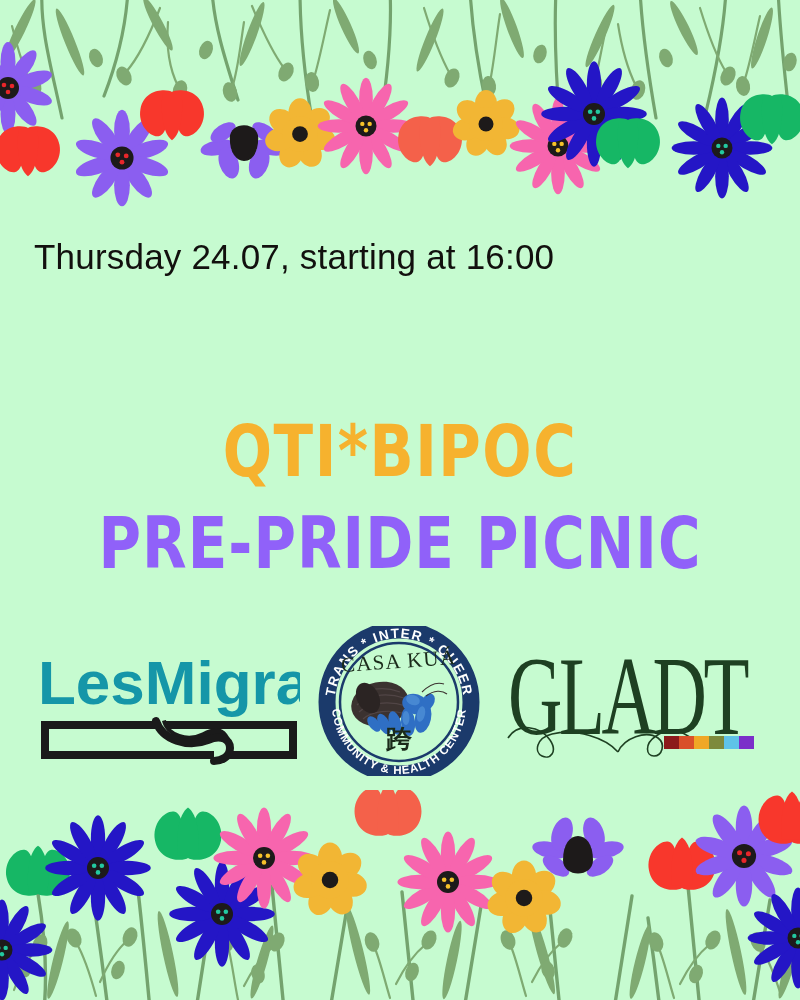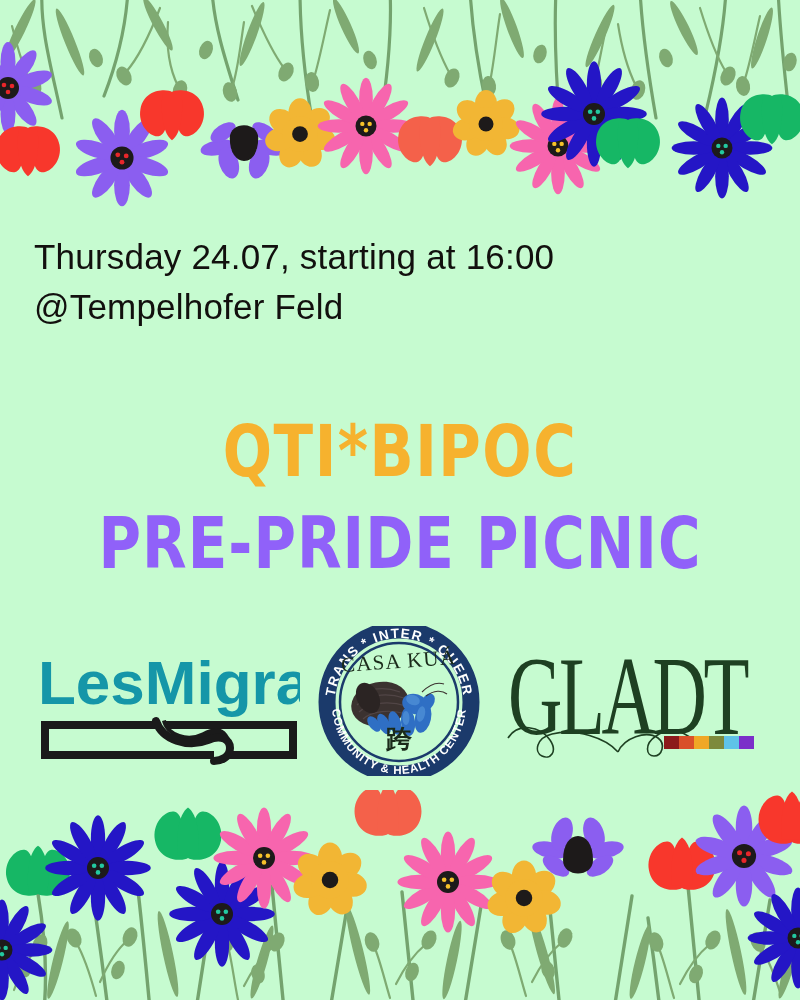--- a/index.html
+++ b/index.html
@@ -281,21 +281,20 @@
       <use href="#t-tulip-green" x="0" y="0" transform="translate(628,120) scale(1.05)"></use>
       <use href="#t-daisy-blue" x="0" y="0" transform="translate(722,148) scale(1.05)"></use>
       <use href="#t-tulip-green" x="0" y="0" transform="translate(772,96) scale(1.05)"></use>
     </g>
   </svg>
 
   <div class="content">
 
     <div class="event-details" style="color: rgb(18, 16, 14);">
       <span class="line">Thursday 24.07, starting at 16:00</span>
-      <span class="line">@Tempelhofer Feld</span>
     </div>
 
     <div class="headline-block">
       <div class="headline-1" style="color: rgb(246, 178, 46);">QTI*BIPOC</div>
       <div class="headline-2" style="color: rgb(144, 97, 249);">PRE-PRIDE PICNIC</div>
     </div>
 
     <div class="logo-row">
 
       <svg class="logo" id="logo-lesmigras" viewBox="0 0 262 140" xmlns="http://www.w3.org/2000/svg">

